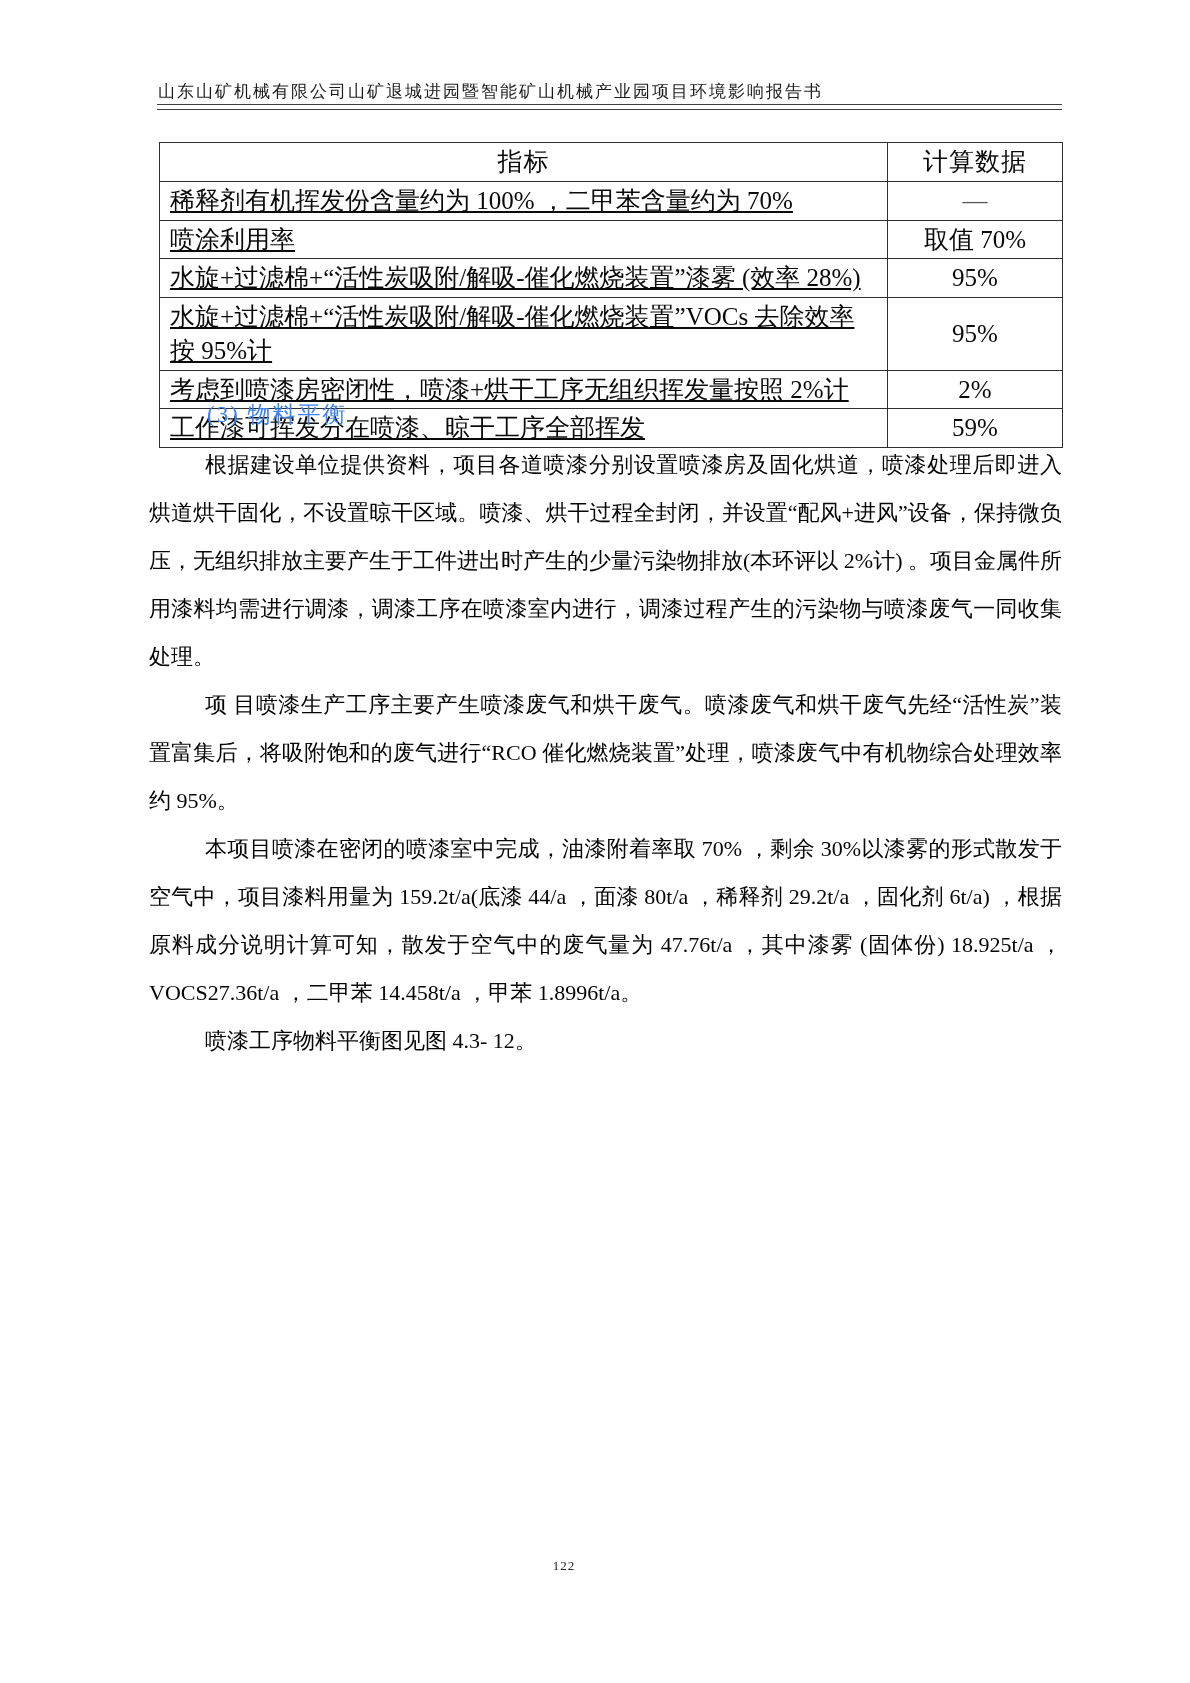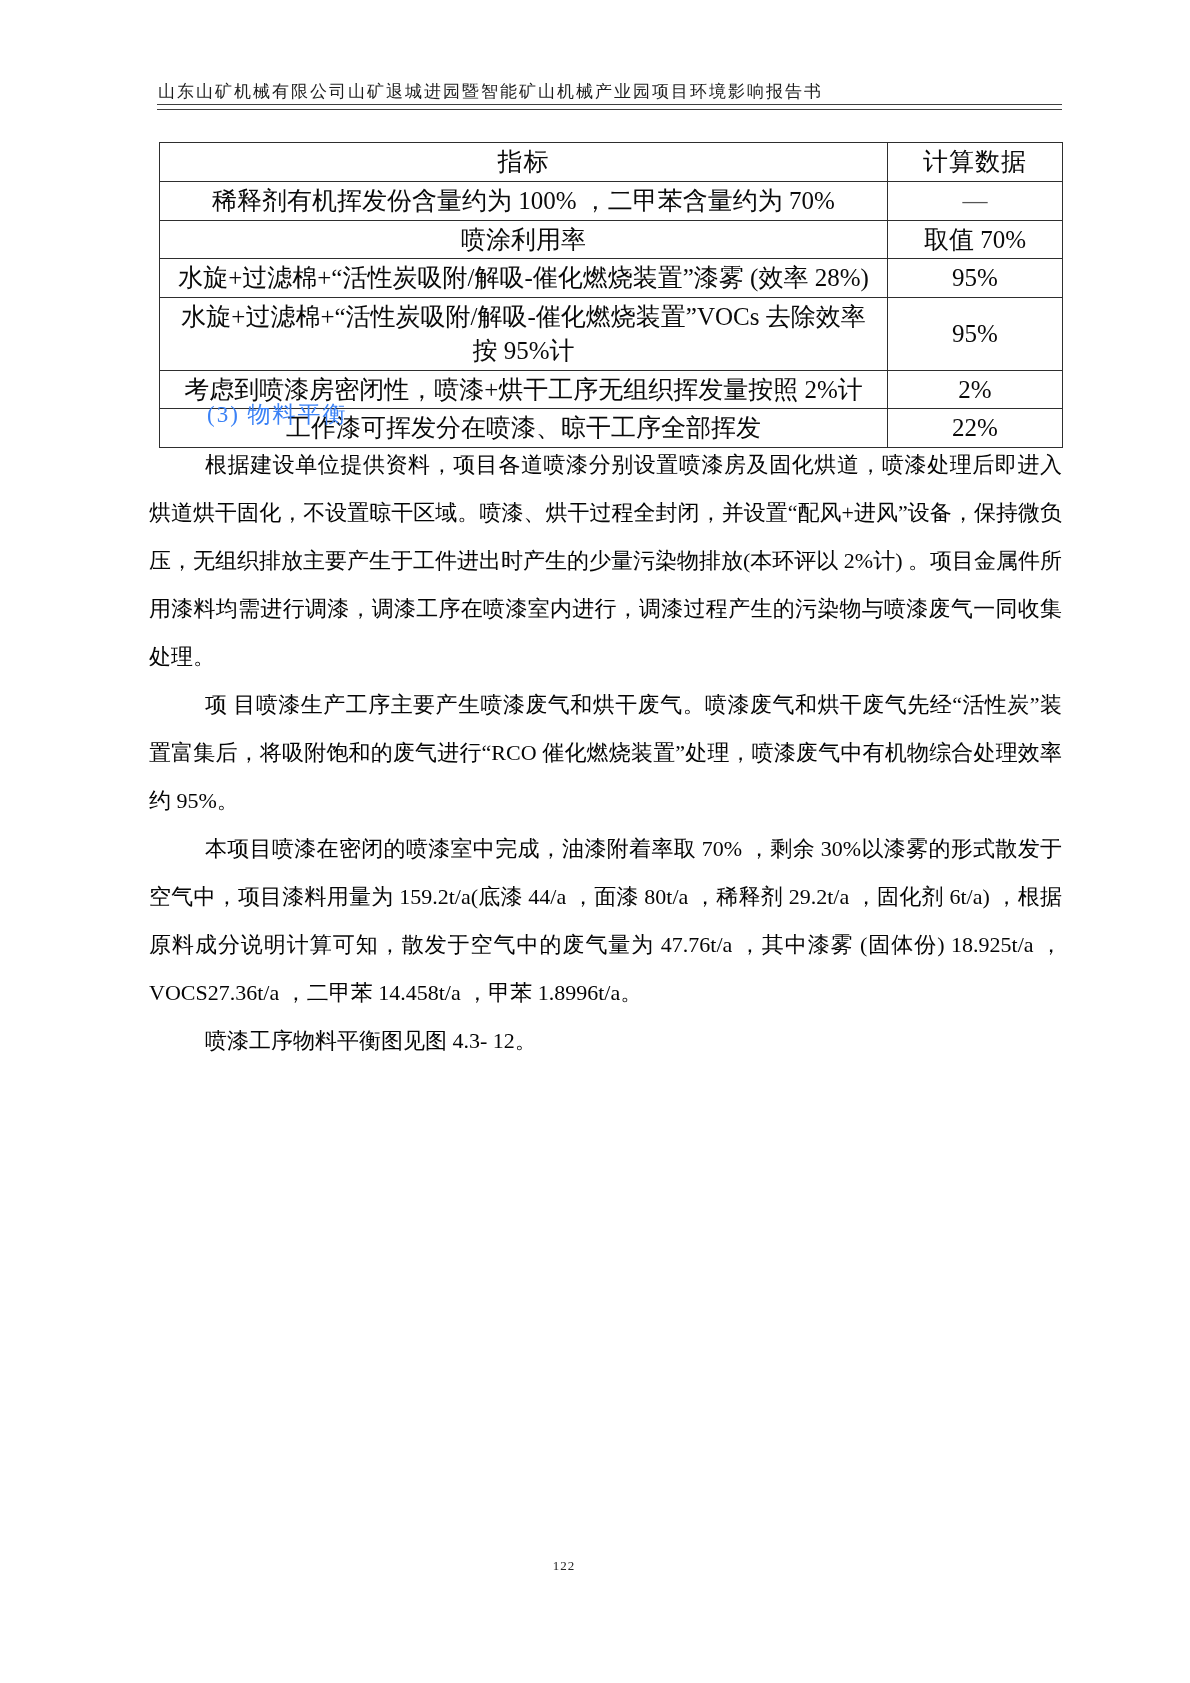--- a/index.html
+++ b/index.html
@@ -49,21 +49,21 @@
   .calc-table col.c1 { width: 728px; }
   .calc-table col.c2 { width: 175px; }
   .calc-table th, .calc-table td {
     border: 1px solid #2e2e2e;
     padding: 2px 10px;
     font-weight: normal;
     line-height: 1.35;
   }
   .calc-table th { height: 31px; text-align: center; letter-spacing: 1px; }
   .calc-table td { height: 32px; }
-  .calc-table td.indicator { text-align: center; }
+  .calc-table td.indicator { text-align: left; text-decoration: underline; }
   .calc-table td.value { text-align: center; }
   .calc-table td.dash { color: #555; }
 
   
   .body-block {
     position: absolute;
     left: 149px;
     top: 393px;
     width: 913px;
   }
@@ -132,21 +132,21 @@
       <tr>
         <td class="indicator">水旋+过滤棉+“活性炭吸附/解吸-催化燃烧装置”VOCs 去除效率按 95%计</td>
         <td class="value">95%</td>
       </tr>
       <tr>
         <td class="indicator">考虑到喷漆房密闭性，喷漆+烘干工序无组织挥发量按照 2%计</td>
         <td class="value">2%</td>
       </tr>
       <tr>
         <td class="indicator">工作漆可挥发分在喷漆、晾干工序全部挥发</td>
-        <td class="value">22%</td>
+        <td class="value">59%</td>
       </tr>
     </tbody>
   </table>
 
   <div class="body-block">
     <h3 class="section-heading">(3) 物料平衡</h3>
     <p class="para">根据建设单位提供资料，项目各道喷漆分别设置喷漆房及固化烘道，喷漆处理后即进入烘道烘干固化，不设置晾干区域。喷漆、烘干过程全封闭，并设置“配风+进风”设备，保持微负压，无组织排放主要产生于工件进出时产生的少量污染物排放(本环评以 2%计) 。项目金属件所用漆料均需进行调漆，调漆工序在喷漆室内进行，调漆过程产生的污染物与喷漆废气一同收集处理。</p>
     <p class="para">项 目喷漆生产工序主要产生喷漆废气和烘干废气。喷漆废气和烘干废气先经“活性炭”装置富集后，将吸附饱和的废气进行“RCO 催化燃烧装置”处理，喷漆废气中有机物综合处理效率约 95%。</p>
     <p class="para">本项目喷漆在密闭的喷漆室中完成，油漆附着率取 70% ，剩余 30%以漆雾的形式散发于空气中，项目漆料用量为 159.2t/a(底漆 44/a ，面漆 80t/a ，稀释剂 29.2t/a ，固化剂 6t/a) ，根据原料成分说明计算可知，散发于空气中的废气量为 47.76t/a ，其中漆雾 (固体份) 18.925t/a ，VOCS27.36t/a ，二甲苯 14.458t/a ，甲苯 1.8996t/a。</p>
     <p class="para">喷漆工序物料平衡图见图 4.3- 12。</p>

